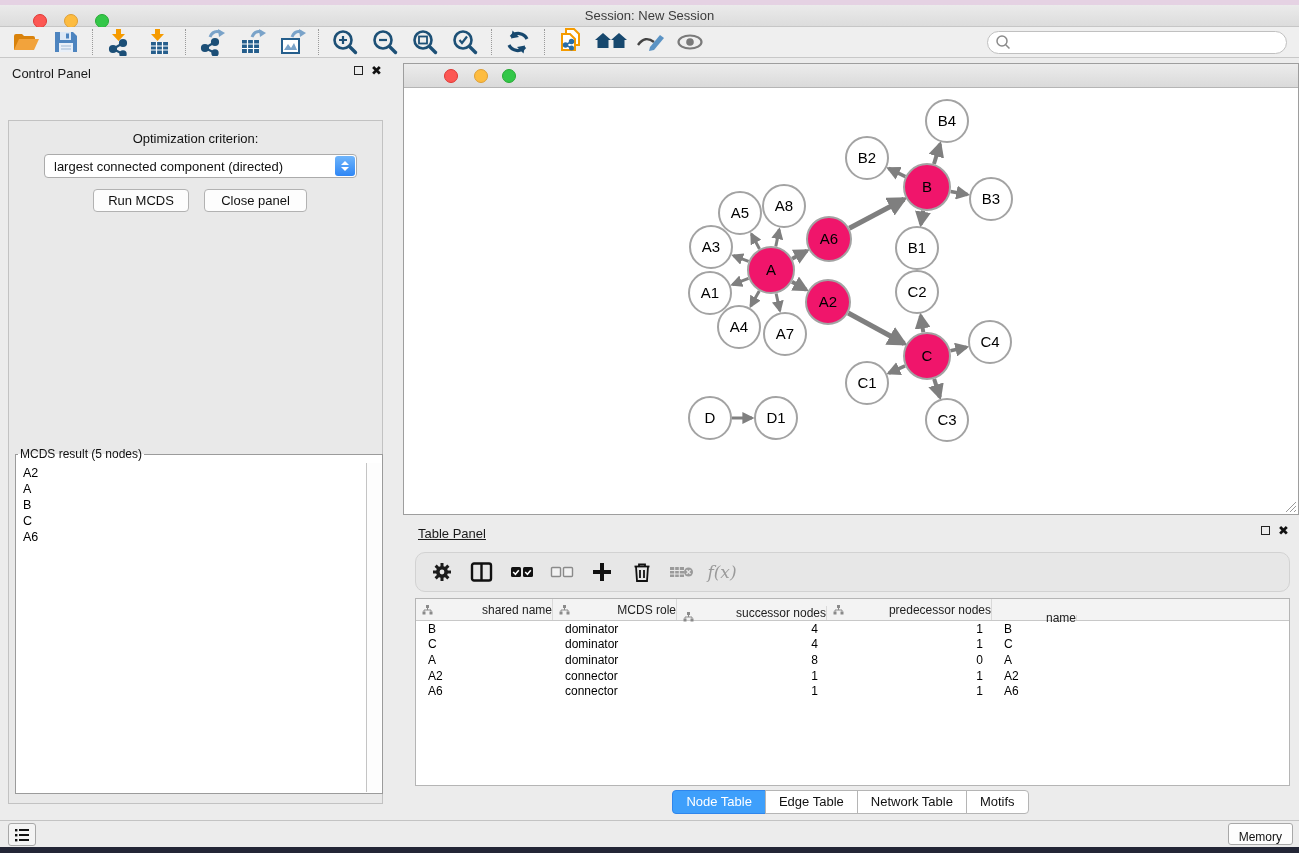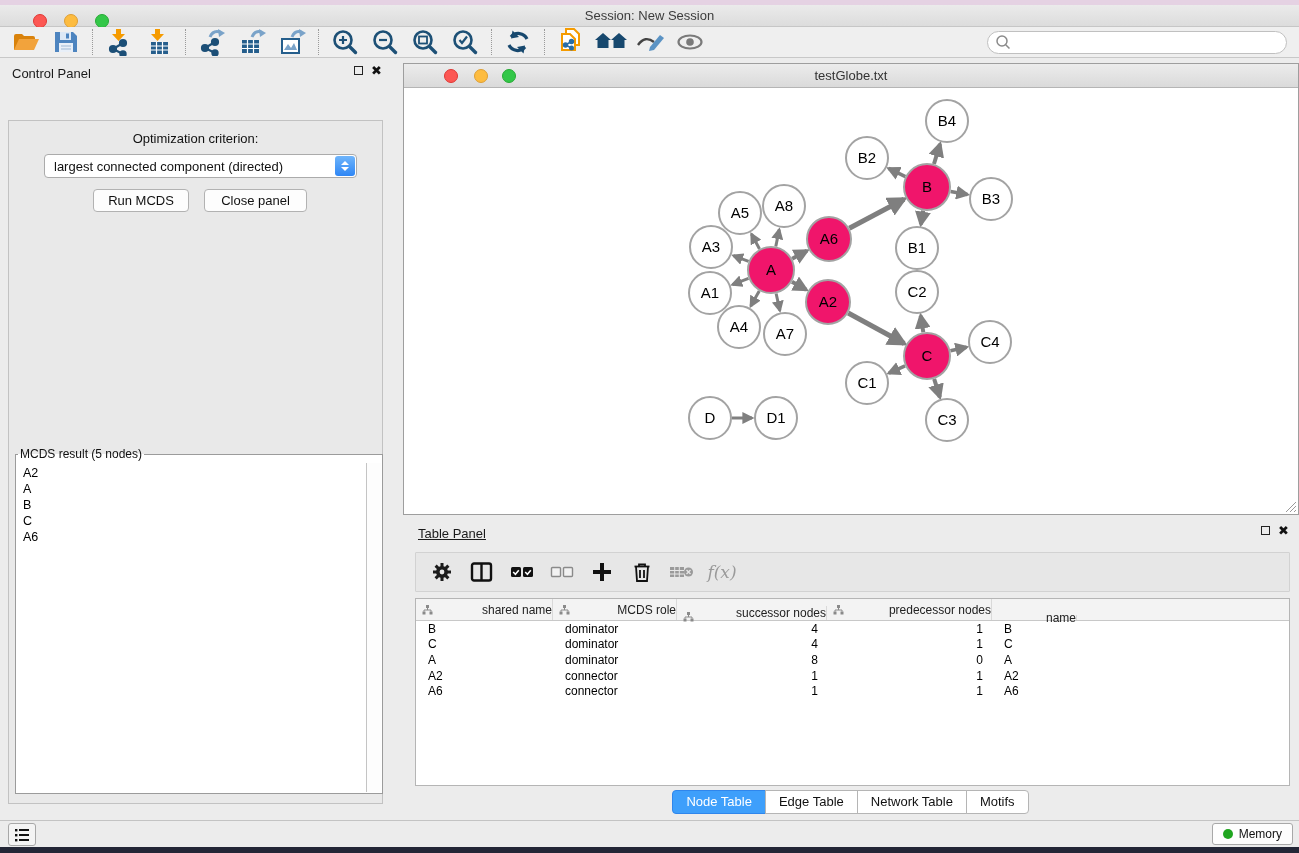--- a/index.html
+++ b/index.html
@@ -72,21 +72,21 @@
     border:1px solid #9e9e9e;}
   #net-titlebar{position:absolute;left:0;top:0;right:0;height:24px;
     background:linear-gradient(#ececec,#dadada);border-bottom:1px solid #b5b5b5;}
   #net-titlebar .title{position:absolute;left:0;right:0;top:4px;text-align:center;font-size:13px;color:#333;}
   #net-canvas{position:absolute;left:0;top:24px;right:0;bottom:0;background:#fff;}
   #resize-grip{position:absolute;right:1px;bottom:1px;}
 
   
   #table-panel{position:absolute;left:403px;top:520px;width:896px;height:300px;background:#ececec;}
   #tp-toolbar{position:absolute;left:12px;right:9px;top:32px;height:40px;background:#e7e7e7;
-    border:1px solid #d2d2d2;border-radius:1px;display:flex;align-items:center;gap:4px;padding-left:8px;}
+    border:1px solid #d2d2d2;border-radius:10px;display:flex;align-items:center;gap:4px;padding-left:8px;}
   #tp-toolbar .tbtn{width:36px;}
   .fx{font-family:"DejaVu Serif","Liberation Serif",serif;font-style:italic;font-size:17px;color:#9a9a9a;}
   #data-table{position:absolute;left:12px;right:9px;top:78px;height:188px;background:#fff;
     border:1px solid #b5b5b5;overflow:hidden;}
   #thead{display:flex;height:22px;background:#f3f3f3;border-bottom:1px solid #c8c8c8;}
   .th{position:relative;display:flex;align-items:center;justify-content:flex-end;font-size:12px;color:#222;
     border-right:1px solid #d9d9d9;flex:0 0 auto;}
   .th .tree{position:absolute;left:6px;top:6px;}
   .th.fill{flex:1;border-right:none;}
   .tr{display:flex;height:15.6px;align-items:center;}
@@ -94,21 +94,21 @@
   .td.l{padding-left:12px;text-align:left;}
   .td.r{padding-right:9px;text-align:right;}
   #tp-tabs{position:absolute;left:0;right:0;bottom:6px;display:flex;justify-content:center;}
 
   
   #status-bar{position:absolute;left:0;top:820px;width:1299px;height:27px;background:#ececec;
     border-top:1px solid #c3c3c3;}
   #status-list-btn{position:absolute;left:8px;top:2px;width:28px;height:23px;background:#f4f4f4;
     border:1px solid #a8a8a8;border-radius:3px;display:flex;align-items:center;justify-content:center;}
   #memory-btn{position:absolute;right:6px;top:2px;height:22px;background:#fdfdfd;border:1px solid #a8a8a8;
-    border-radius:3px;display:flex;align-items:center;gap:6px;padding:0 10px;font-size:12px;color:#111;}
+    border-radius:3px;display:flex;align-items:center;gap:6px;padding:0 10px;font-size:12px;color:#111;flex-direction:column;}
   #memory-dot{width:10px;height:10px;border-radius:50%;background:#1fa51f;}
 </style>
 </head>
 <body>
 
 <div id="desktop-top"></div>
 
 <div id="titlebar">
   <span class="light red" style="left:33px"></span>
   <span class="light yellow" style="left:64px"></span>
@@ -291,21 +291,20 @@
       <div id="result-scroll"></div>
     </fieldset>
   </div>
 </div>
 
 <div id="net-window">
   <div id="net-titlebar">
     <span class="light red" style="left:40px;top:5px"></span>
     <span class="light yellow" style="left:70px;top:5px"></span>
     <span class="light green" style="left:98px;top:5px"></span>
-    <div class="title">testGlobe.txt</div>
   </div>
   <div id="net-canvas">
     <svg id="graph-svg" width="894" height="426">
         <defs>
           <marker id="arrow" viewBox="0 0 4 4" refX="3.2" refY="2" markerWidth="4" markerHeight="4" orient="auto" markerUnits="strokeWidth">
             <path d="M0 0 L4 2 L0 4 z" fill="#7f7f7f"></path>
           </marker>
         </defs>
         <line x1="355.5334732741604" y1="160.91638634281102" x2="347.4665267258396" y2="146.08361365718898" stroke="#7f7f7f" stroke-width="3" marker-end="url(#arrow)"></line>
         <line x1="371.7774381829625" y1="158.48030433003072" x2="375.2225618170375" y2="141.51969566996928" stroke="#7f7f7f" stroke-width="3" marker-end="url(#arrow)"></line>

